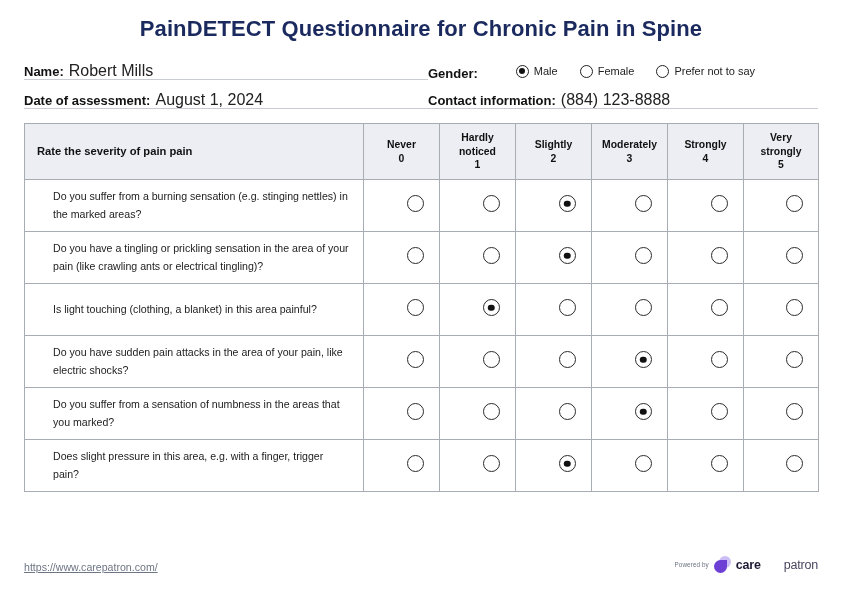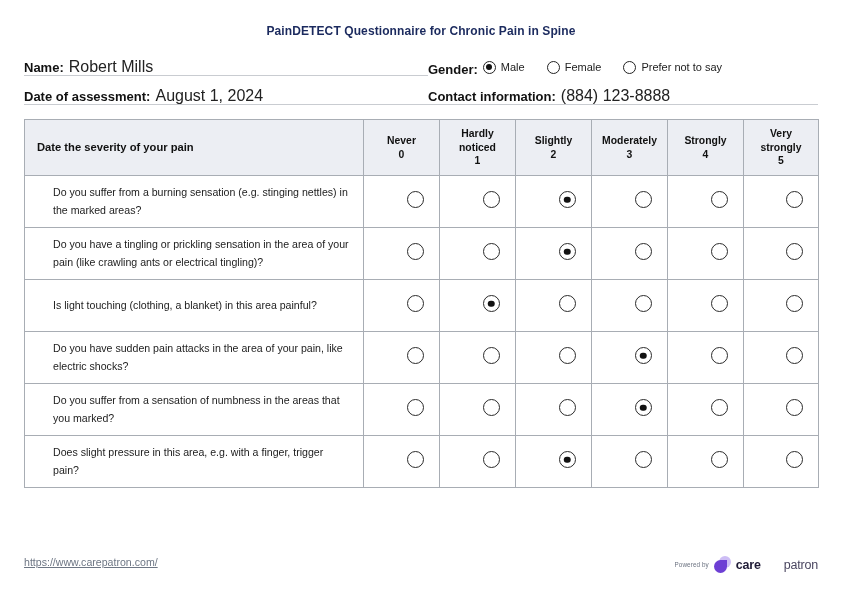--- a/index.html
+++ b/index.html
@@ -20,46 +20,46 @@
     position: relative;
     width: 842px;
     height: 595px;
     box-sizing: border-box;
     padding: 0 24px;
   }
 
   
   .title {
     text-align: center;
-    font-size: 12px;
+    font-size: 22px;
     font-weight: bold;
     color: #1b2a5e;
     letter-spacing: 0.1px;
-    padding-top: 24px;
+    padding-top: 16px;
     padding-bottom: 2px;
   }
 
   
   .form-head {
     margin-top: 14px;
   }
   .form-row {
     display: flex;
     align-items: flex-end;
     height: 22px;
     margin-bottom: 7px;
   }
   .fld {
     display: flex;
     align-items: baseline;
     border-bottom: 1px solid #c9ccd1;
     height: 18px;
     box-sizing: border-box;
   }
-  .fld.noline { border-bottom: none; }
+  .fld.noline { border-bottom: none; gap: 33px; }
   .lbl {
     font-size: 13px;
     font-weight: bold;
     color: #111;
     white-space: nowrap;
     margin-right: 5px;
   }
   .val {
     font-size: 16px;
     color: #222;
@@ -175,21 +175,21 @@
     transform: translate(-50%, -50%);
   }
 
   
   .footer {
     position: absolute;
     left: 24px;
     right: 24px;
     bottom: 22px;
     display: flex;
-    align-items: flex-start;
+    align-items: flex-end;
     justify-content: space-between;
   }
   .site-url {
     font-size: 10.6px;
     color: #6d7684;
     text-decoration: underline;
   }
   .brand {
     display: flex;
     align-items: center;
@@ -283,21 +283,21 @@
         <col style="width:339px">
         <col style="width:76px">
         <col style="width:76px">
         <col style="width:76px">
         <col style="width:76px">
         <col style="width:76px">
         <col style="width:75px">
       </colgroup>
       <thead>
         <tr>
-          <th class="q-head">Date the severity of your pain</th>
+          <th class="q-head">Rate the severity of pain pain</th>
           <th>
             <span>Never</span><br>
             <span>0</span>
           </th>
           <th>
             <span>Hardly<br>noticed</span><br>
             <span>1</span>
           </th>
           <th>
             <span>Slightly</span><br>

